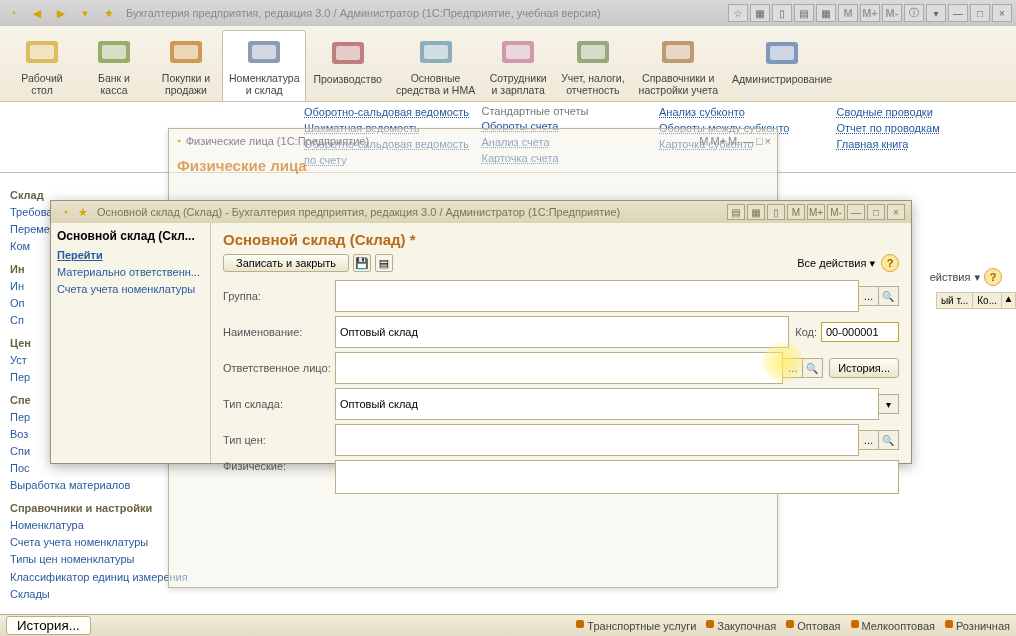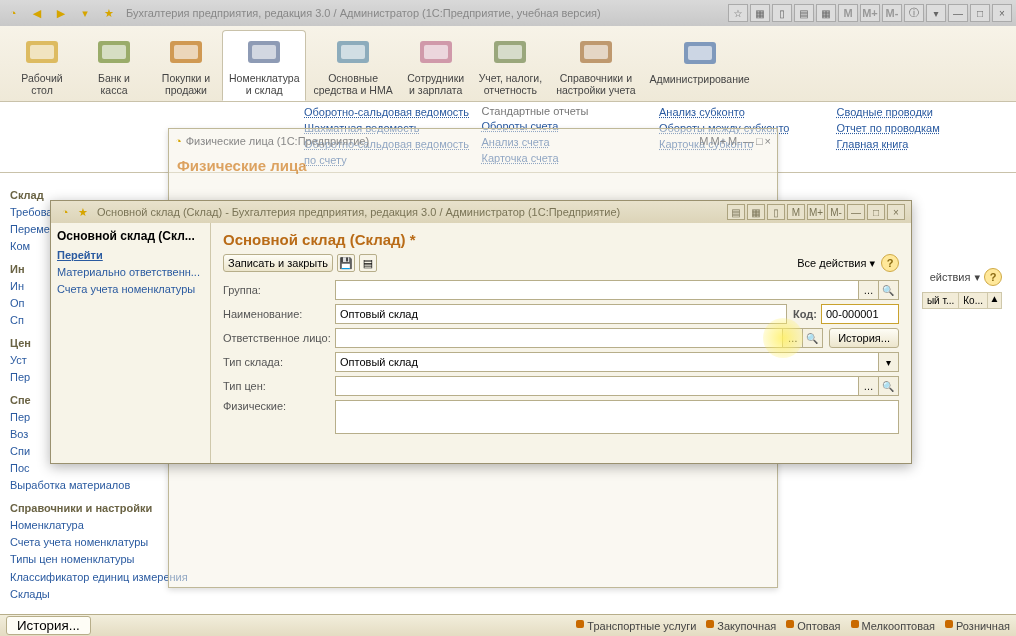--- a/index.html
+++ b/index.html
@@ -40,31 +40,31 @@
 .modal-titlebar .mt-btn { width:18px; height:16px; border:1px solid #aca37f; background:#e8e2cc; display:flex; align-items:center; justify-content:center; font-size:10px; }
 
 .modal-body { display:flex; height:calc(100% - 22px); }
 .modal-side { width:160px; border-right:1px solid #cfc8ab; padding:6px; }
 .modal-side .ms-title { font-weight:bold; color:#000000; font-size:12px; margin-bottom:4px; white-space:nowrap; overflow:hidden; text-overflow:ellipsis; }
 .modal-side a { display:block; color:#2a5aa0; font-size:11px; line-height:1.55; cursor:pointer; white-space:nowrap; overflow:hidden; text-overflow:ellipsis; }
 
 .modal-main { flex:1; padding:8px 12px; }
 .modal-main h2 { color:#b96b17; font-size:15px; margin-bottom:6px; }
 .modal-main .actions { display:flex; align-items:center; margin-bottom:8px; }
-.modal-main .abtn { border:1px solid #b7ae8a; background:linear-gradient(#fefdf6,#ece5cc); padding:2px 4px; font-size:11px; border-radius:3px; cursor:pointer; }
+.modal-main .abtn { border:1px solid #b7ae8a; background:linear-gradient(#fefdf6,#ece5cc); padding:2px 12px; font-size:11px; border-radius:3px; cursor:pointer; }
 .modal-main .aic { width:18px; height:18px; border:1px solid #b7ae8a; margin-left:4px; border-radius:2px; display:flex; align-items:center; justify-content:center; }
 .modal-main .allact { margin-left:auto; display:flex; align-items:center; gap:6px; }
 .help-ic { width:18px; height:18px; border:1px solid #cfa946; border-radius:9px; background:#ffe89a; display:flex; align-items:center; justify-content:center; font-weight:bold; color:#8a6a12; }
 
 .frow { display:flex; align-items:center; margin-bottom:4px; font-size:11px; }
 .frow label { width:112px; color:#555; }
 .frow .field { flex:1; display:flex; align-items:center; }
-.frow input[type=text] { flex:1; height:20px; border:1px solid #b7ae8a; padding:0 4px; font-size:11px; background:#fff; }
+.frow input[type=text] { flex:1; height:32px; border:1px solid #b7ae8a; padding:0 4px; font-size:11px; background:#fff; }
 .frow .fbtn { width:20px; height:20px; border:1px solid #b7ae8a; border-left:none; background:#f5f1e2; display:flex; align-items:center; justify-content:center; font-size:10px; cursor:pointer; }
-.frow .code-lbl { margin-left:6px; color:#555;font-weight:bold; }
+.frow .code-lbl { margin-left:6px; color:#555; }
 .frow .code-val { width:78px; height:20px; border:1px solid #c9a22e; background:#fff; margin-left:4px; padding:0 4px; display:flex; align-items:center; }
 .hl { position:absolute; width:40px; height:40px; border-radius:50%; background:radial-gradient(rgba(255,240,100,.85),rgba(255,240,100,0)); pointer-events:none; }
 .hist-btn { height:20px; border:1px solid #b7ae8a; background:linear-gradient(#fefdf6,#ece5cc); padding:0 8px; margin-left:6px; font-size:11px; border-radius:3px; cursor:pointer; }
 textarea.cmt { width:100%; height:34px; border:1px solid #b7ae8a; resize:none; font-size:11px; padding:2px 4px; }
 
 .statusbar { position:absolute; bottom:0; left:0; right:0; height:22px; background:linear-gradient(#f2eedc,#e4dcc2); border-top:1px solid #b7ae8a; display:flex; align-items:center; padding:0 6px; font-size:11px; }
 .statusbar .sb-btn { border:1px solid #b7ae8a; background:#fefdf6; padding:1px 10px; border-radius:3px; cursor:pointer; }
 .statusbar .sb-right { margin-left:auto; display:flex; gap:10px; }
 .statusbar .sb-link { color:#444; display:flex; align-items:flex-start; gap:3px; }
 .statusbar .dot { width:8px; height:8px; background:#c96a00; border-radius:2px; }
@@ -131,20 +131,29 @@
       <div>Покупки и<br>продажи</div>
     </div>
     <div class="tool-item active">
       <div class="tool-icon">
         <svg width="40" height="34">
           <rect x="4" y="6" width="32" height="22" rx="3" fill="#7a8aa8" opacity=".85"></rect>
           <rect x="8" y="10" width="24" height="14" rx="2" fill="#fff" opacity=".6"></rect>
         </svg>
       </div>
       <div>Номенклатура<br>и склад</div>
+    </div>
+    <div class="tool-item">
+      <div class="tool-icon">
+        <svg width="40" height="34">
+          <rect x="4" y="6" width="32" height="22" rx="3" fill="#b56a6a" opacity=".85"></rect>
+          <rect x="8" y="10" width="24" height="14" rx="2" fill="#fff" opacity=".6"></rect>
+        </svg>
+      </div>
+      <div>Производство</div>
     </div>
     <div class="tool-item">
       <div class="tool-icon">
         <svg width="40" height="34">
           <rect x="4" y="6" width="32" height="22" rx="3" fill="#7aa0b5" opacity=".85"></rect>
           <rect x="8" y="10" width="24" height="14" rx="2" fill="#fff" opacity=".6"></rect>
         </svg>
       </div>
       <div>Основные<br>средства и НМА</div>
     </div>
@@ -260,21 +269,21 @@
 <div class="ghost-list" style="left:652px; top:248px; opacity:.55;color:#555">
   <div>00-0000001</div>
   <div>00-0000002</div>
 </div>
 
 <div style="position:absolute; right:14px; top:268px; display:flex; align-items:center; gap:4px; font-size:11px; color:#444">
   <span>ействия</span>
     <span>▾</span>
   <span class="help-ic">?</span>
 </div>
-<div style="position:absolute; right:14px; top:292px; display:flex; font-size:10px;">
+<div style="position:absolute; right:0; top:292px; display:flex; font-size:10px;">
   <div style="border:1px solid #cfc8ab;background:#f2ecd8;padding:2px 4px">ый т...</div>
   <div style="border:1px solid #cfc8ab;border-left:none;background:#f2ecd8;padding:2px 4px">Ко...</div>
   <div style="border:1px solid #cfc8ab;border-left:none;background:#f2ecd8;width:14px;text-align:center">▲</div>
 </div>
 
 <div class="modal">
   <div class="modal-titlebar">
     <div class="mt-icons">
       <div class="mt-icon" style="color:#d6a500">◔</div>
       <div class="mt-icon" style="color:#d6a500">★</div>

